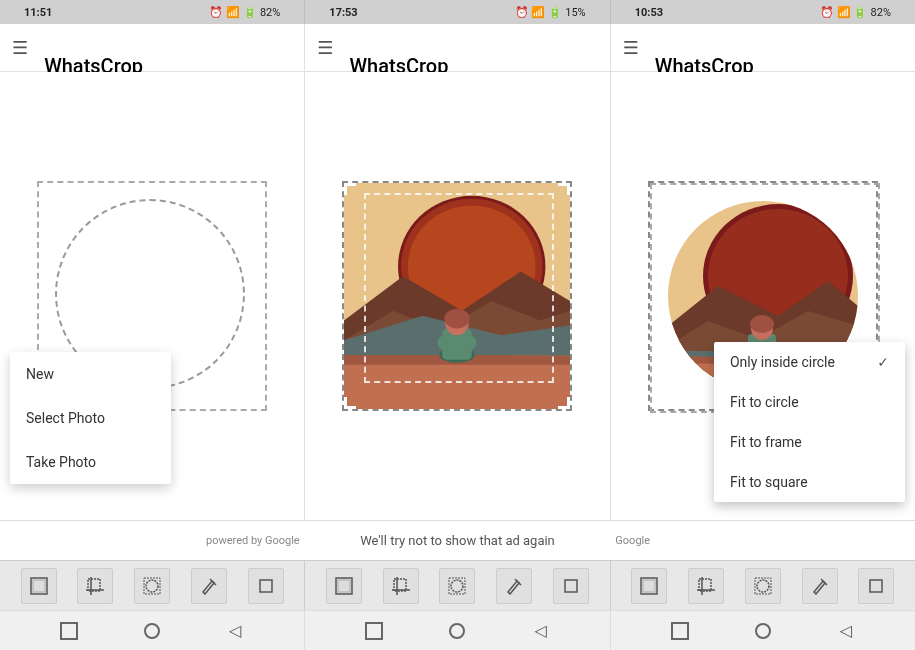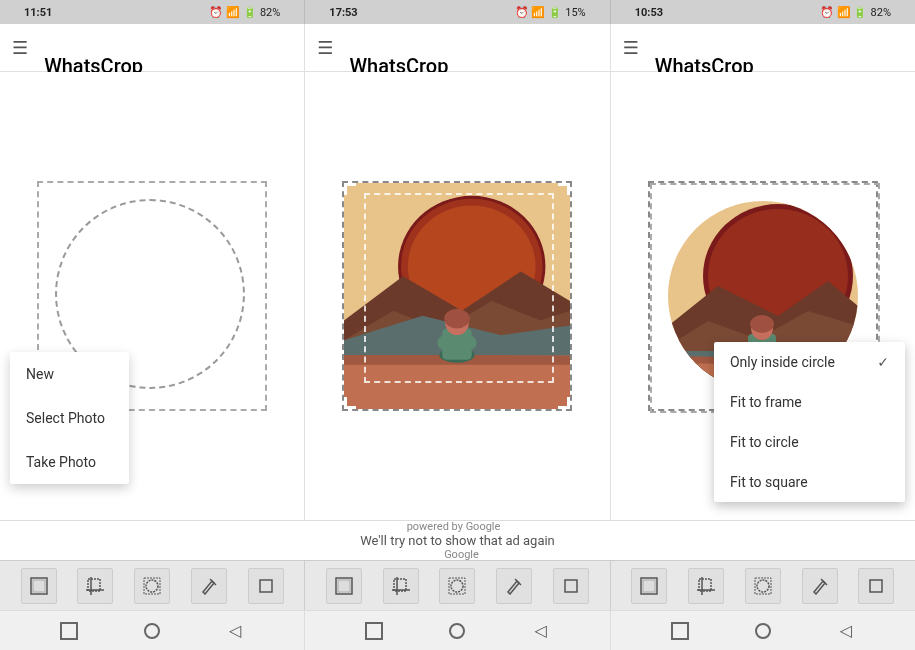--- a/index.html
+++ b/index.html
@@ -36,25 +36,25 @@
     
     .circle-crop-container { width: 230px; height: 230px; position: relative; border: 2px dashed #888; }
     .circle-mask { width: 190px; height: 190px; border-radius: 50%; overflow: hidden; position: absolute; top: 18px; left: 18px; }
 
     
     .dropdown-menu { position: absolute; right: 10px; top: 270px; background: #fff; box-shadow: 0 4px 12px rgba(0,0,0,0.25); z-index: 100; width: 191px; border-radius: 2px; }
     .dropdown-item { padding: 12px 16px; font-size: 14px; color: #333; cursor: pointer; display: flex; align-items: center; justify-content: space-between; }
     .check-icon { color: #555; font-size: 14px; }
 
     
-    .context-menu { position: absolute; left: 10px; top: 280px; background: #fff; box-shadow: 0 4px 12px rgba(0,0,0,0.2); z-index: 100; width: 119px; border-radius: 2px; }
+    .context-menu { position: absolute; left: 10px; top: 280px; background: #fff; box-shadow: 0 4px 12px rgba(0,0,0,0.2); z-index: 100; width: 161px; border-radius: 2px; }
     .context-item { padding: 14px 16px; font-size: 14px; color: #333; cursor: pointer; }
 
     
-    .ad-banner { height: 40px; background: #fff; border-top: 1px solid #ddd; display: flex; align-items: center; justify-content: center; position: relative; font-size: 13px; color: #555; flex-direction: column; }
+    .ad-banner { height: 40px; background: #fff; border-top: 1px solid #ddd; display: flex; align-items: center; justify-content: center; position: relative; font-size: 13px; color: #555; }
     .ad-banner-left { flex: 1; display: flex; align-items: center; justify-content: flex-end; padding-right: 8px; font-size: 11px; color: #888; }
     .ad-banner-center { flex: 1; text-align: center; }
     .ad-banner-right { flex: 1; display: flex; align-items: center; padding-left: 8px; }
     .google-text { color: #888; font-size: 11px; }
 
     
     .bottom-toolbars { display: flex; height: 50px; background: #e8e8e8; border-top: 1px solid #ccc; }
     .toolbar { flex: 1; display: flex; align-items: center; justify-content: space-evenly; border-right: 1px solid #ccc; }
     .toolbar:last-child { border-right: none; }
     .tool-btn { width: 36px; height: 36px; display: flex; align-items: center; justify-content: center; background: #e0e0e0; border: 1px solid #ccc; border-radius: 2px; cursor: pointer; font-size: 14px; color: #444; }
@@ -191,24 +191,24 @@
         </svg>
       </div>
     </div>
 
     <div class="dropdown-menu">
       <div class="dropdown-item">
         <span>Only inside circle</span>
         <span class="check-icon">✓</span>
       </div>
       <div class="dropdown-item">
+        <span>Fit to circle</span>
+      </div>
+      <div class="dropdown-item">
         <span>Fit to frame</span>
-      </div>
-      <div class="dropdown-item">
-        <span>Fit to circle</span>
       </div>
       <div class="dropdown-item">
         <span>Fit to square</span>
       </div>
     </div>
   </div>
 
 </div>
 
 <div class="ad-banner">

